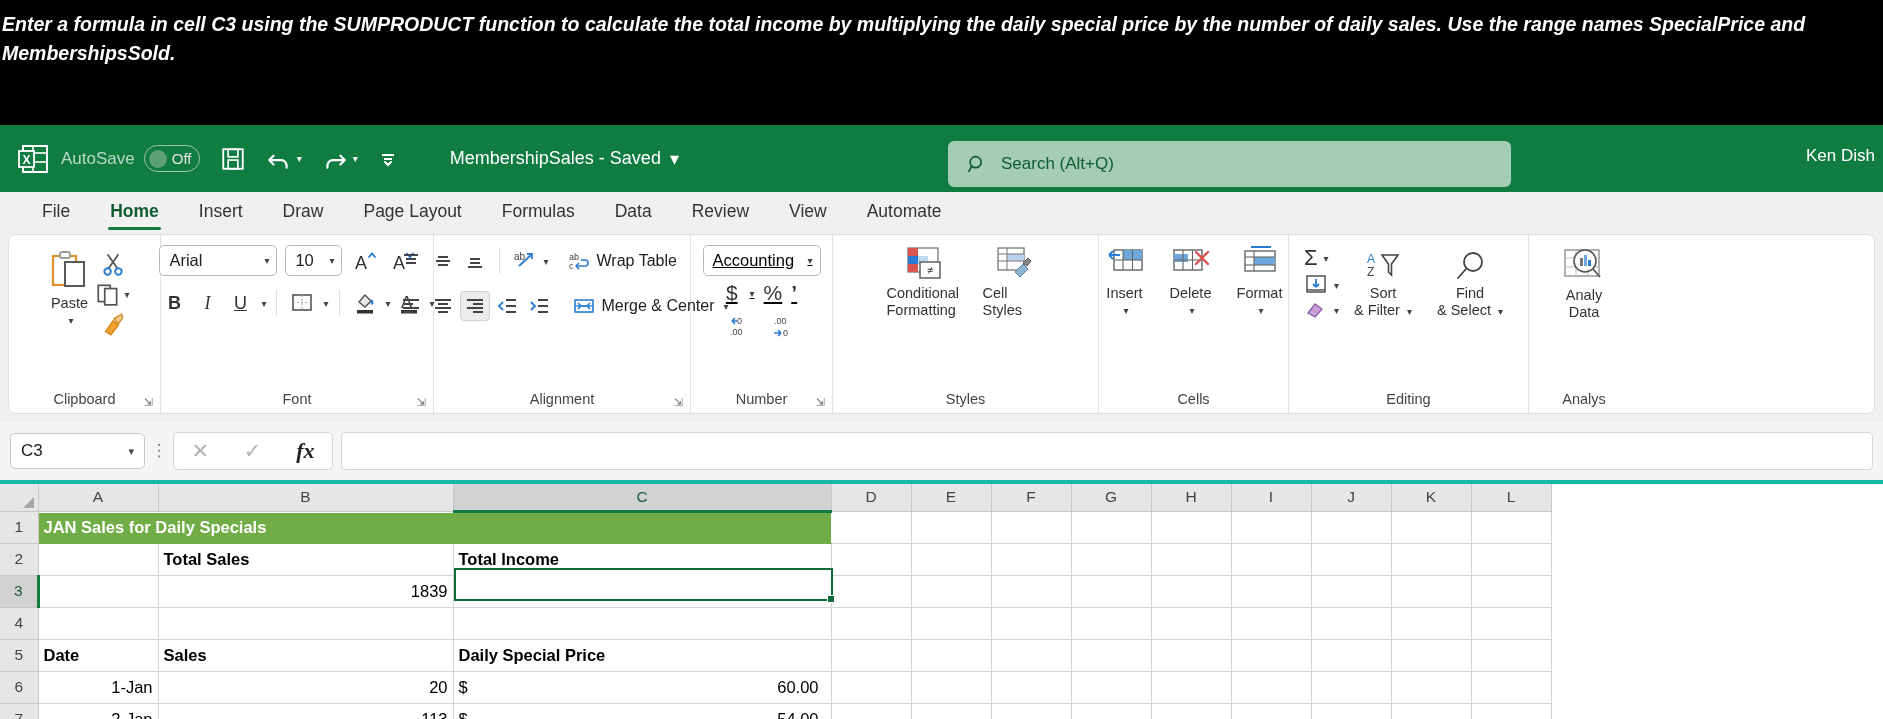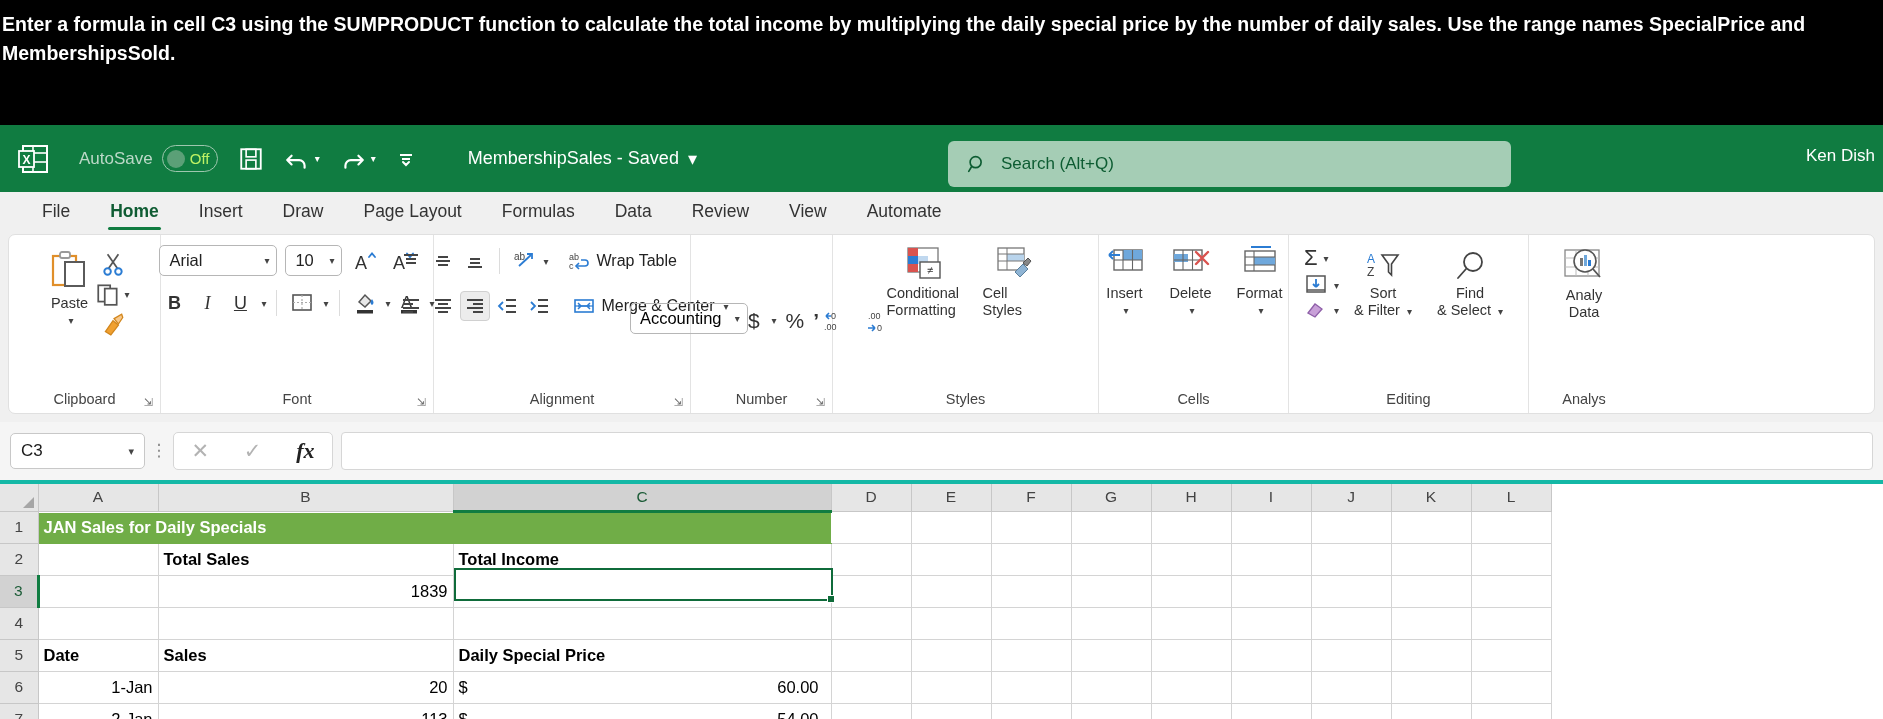--- a/index.html
+++ b/index.html
@@ -8,41 +8,41 @@
     overflow: hidden;
     font-family: "Liberation Sans", sans-serif;
     background: #000;
   }
 
   
   #instruction-banner {
     position: absolute; left: 0; top: 0; width: 1883px; height: 125px;
     background: #000; color: #fff;
     padding: 10px 12px 0 2px;
-    font-size: 19.5px; line-height: 29px; font-weight: 600;
+    font-size: 19.5px; line-height: 29px; font-weight: 600; font-style: italic;
   }
   #instruction-banner b { font-weight: 800; }
 
   
   #title-bar {
     position: absolute; left: 0; top: 125px; width: 1883px; height: 67px;
     background: #107c41;
     display: flex; align-items: center;
   }
   .tb-icon { display: flex; align-items: center; justify-content: center; }
   #excel-logo { margin-left: 16px; width: 38px; height: 38px; }
-  #autosave-wrap { display: flex; align-items: center; margin-left: 25px; gap: 9px; }
+  #autosave-wrap { display: flex; align-items: center; margin-left: 7px; gap: 9px; }
   #autosave-label { color: #bcd9c8; font-size: 17px; }
   #autosave-toggle {
     width: 56px; height: 27px; border-radius: 14px;
     border: 1.5px solid #9ec7ae; display: flex; align-items: center;
     padding: 0 4px; gap: 5px;
   }
   #autosave-knob { width: 18px; height: 18px; border-radius: 50%; background: #5ba077; }
-  #autosave-state { color: #bef264; font-size: 15px; }
+  #autosave-state { color: #e5e5e5; font-size: 15px; }
   .qat-btn { margin-left: 20px; cursor: pointer; }
   .qat-caret { margin-left: 5px; font-size: 10px; color: #fff; }
   #doc-title {
     margin-left: 52px; color: #fff; font-size: 18px; display: flex;
     align-items: center; gap: 9px; cursor: pointer;
   }
   #search-box {
     position: absolute; left: 948px; top: 141px; width: 1110px; height: 46px;
     max-width: 563px;
     background: #a5cdb5; border-radius: 6px;
@@ -132,21 +132,21 @@
   
   #grp-align .rgroup-body { flex-direction: column; padding-top: 5px; }
   .al-row { display: flex; align-items: center; gap: 2px; }
   .al-row.second { margin-top: 15px; }
   .wrap-item {
     display: flex; align-items: center; gap: 6px; font-size: 16px;
     color: #222; cursor: pointer; margin-left: 16px; white-space: nowrap;
   }
 
   
-  #grp-number .rgroup-body { flex-direction: row; padding-top: 4px; align-items: center; }
+  #grp-number .rgroup-body { flex-direction: column; padding-top: 4px; align-items: center; text-decoration: underline; }
   #num-format-combo {
     width: 118px; height: 31px; border: 1px solid #b6b6b6; border-radius: 5px;
     display: flex; align-items: center; justify-content: space-between;
     padding: 0 7px 0 9px; font-size: 16.5px; cursor: pointer;
   }
   .num-row { display: flex; align-items: center; gap: 9px; margin-top: 5px; }
   .num-row.r3 { margin-top: 6px; gap: 14px; }
 
   
   #grp-styles .rgroup-body, #grp-cells .rgroup-body { gap: 12px; padding-top: 2px; }

